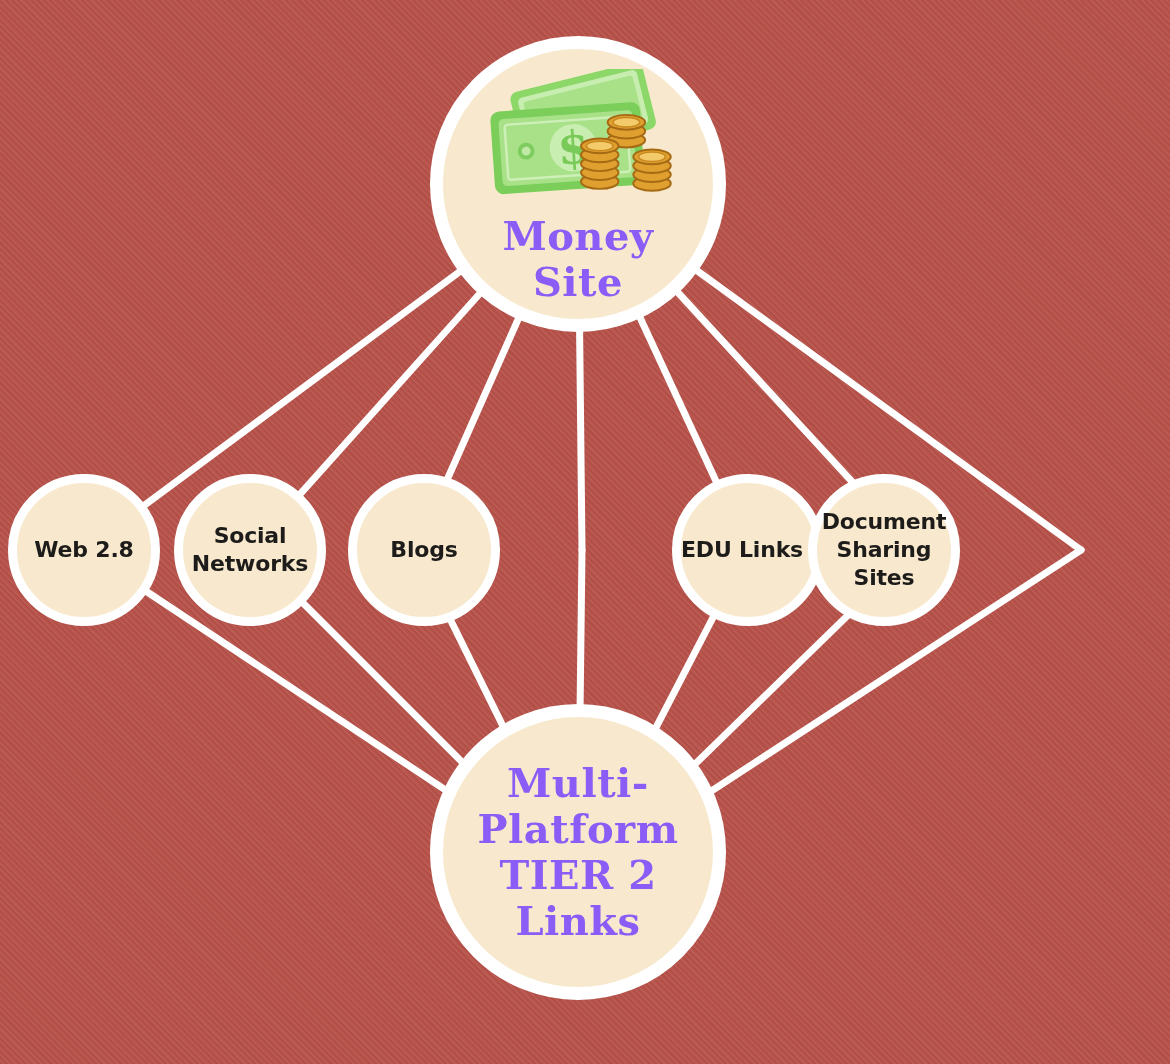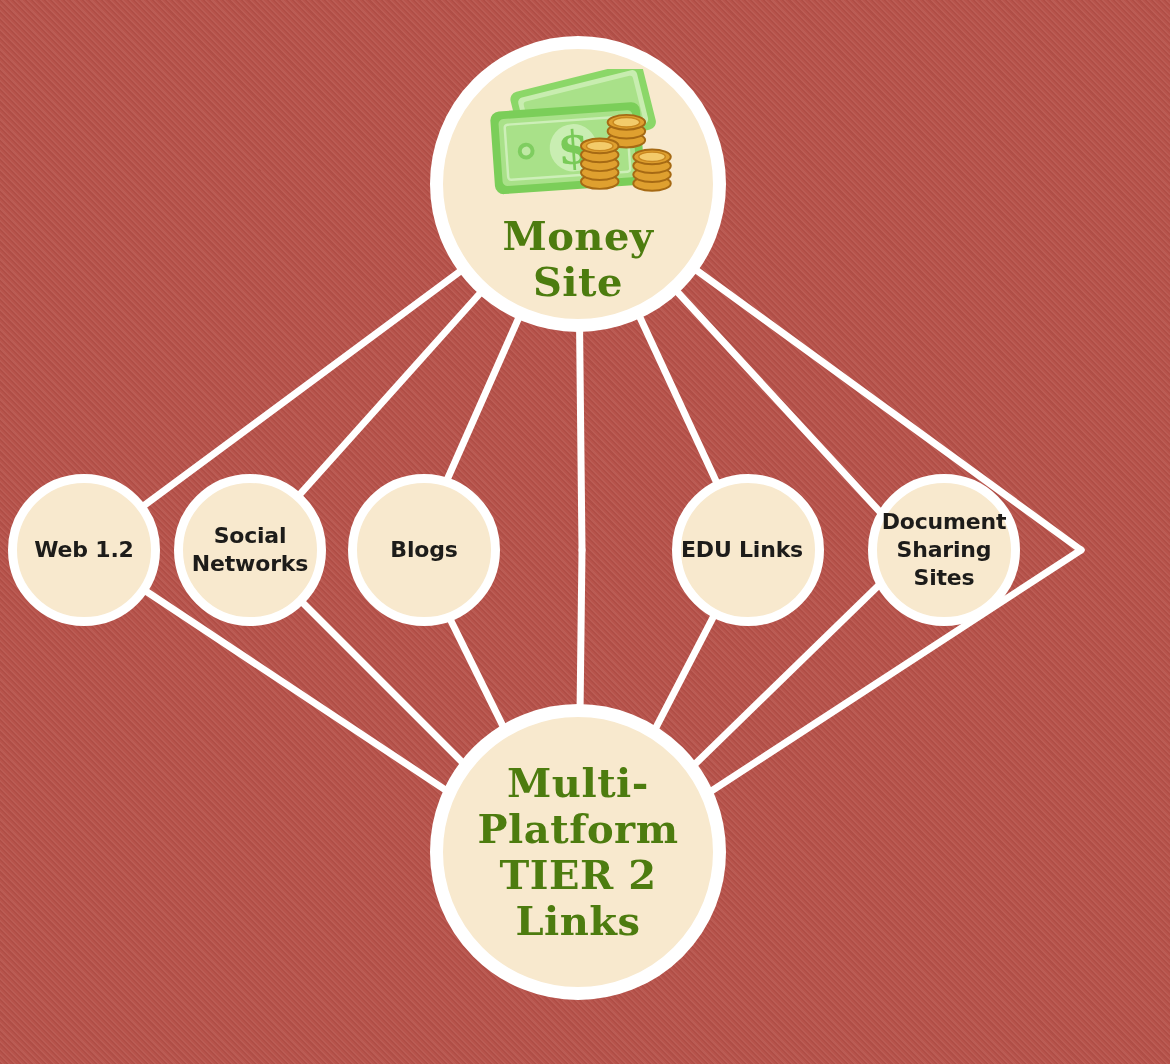--- a/index.html
+++ b/index.html
@@ -23,21 +23,21 @@
     border:9px solid #ffffff;
     border-radius:50%;
     box-sizing:border-box;
     display:flex;flex-direction:column;align-items:center;justify-content:center;
     text-align:center;
   }
   .node.big{border-width:13px;}
   .label-slab{
     font-family:"DejaVu Serif","Liberation Serif",serif;
     font-weight:700;
-    color:#4d7c0f;
+    color:#8b5cf6;
     font-size:40px;
     line-height:1.15;
     letter-spacing:0.5px;
   }
   .label-sans{
     font-family:"DejaVu Sans","Liberation Sans",sans-serif;
     font-weight:700;
     color:#1d1c1a;
     font-size:22px;
     line-height:1.26;
@@ -47,21 +47,21 @@
   .top-node .label-slab{width:230px;margin-top:-4px;}
   .bottom-node{left:430px;top:704px;width:296px;height:296px;}
   .bottom-node .label-slab{width:232px;}
   .mid{width:152px;height:152px;top:474px;}
   .mid .label-sans{width:146px;}
   .m0{left:8px;}
   .m1{left:174px;}
   .m2{left:348px;}
   .m3{left:506px;}
   .m4{left:672px;align-items:flex-end;}
-  .m5{left:868px;}
+  .m5{left:808px;}
   .m6{left:1005px;}
   .money-icon{margin:6px 0 0 6px;}
 </style>
 </head>
 <body>
 
 <div class="stage">
 
   <svg class="connectors" width="1170" height="1064" viewBox="0 0 1170 1064">
     <g stroke="#ffffff" stroke-width="7" stroke-linecap="round">
@@ -118,21 +118,21 @@
         <ellipse cx="167" cy="107" rx="19" ry="7.5" fill="#dfa02f"></ellipse>
         <ellipse cx="167" cy="98" rx="19" ry="7.5" fill="#dfa02f"></ellipse>
         <ellipse cx="167" cy="89" rx="19" ry="7.5" fill="#dfa02f"></ellipse>
         <ellipse cx="167" cy="89" rx="13.5" ry="4.8" fill="#f3cb6a" stroke="#c8871f" stroke-width="1.4"></ellipse>
       </g>
     </svg>
     <div class="label-slab">Money Site</div>
   </div>
 
   <div class="node mid m0">
-    <div class="label-sans">Web 1.2</div>
+    <div class="label-sans">Web 2.8</div>
   </div>
   <div class="node mid m1">
     <div class="label-sans">Social Networks</div>
   </div>
   <div class="node mid m2">
     <div class="label-sans">Blogs</div>
   </div>
   <div class="node mid m4">
     <div class="label-sans">EDU Links</div>
   </div>

